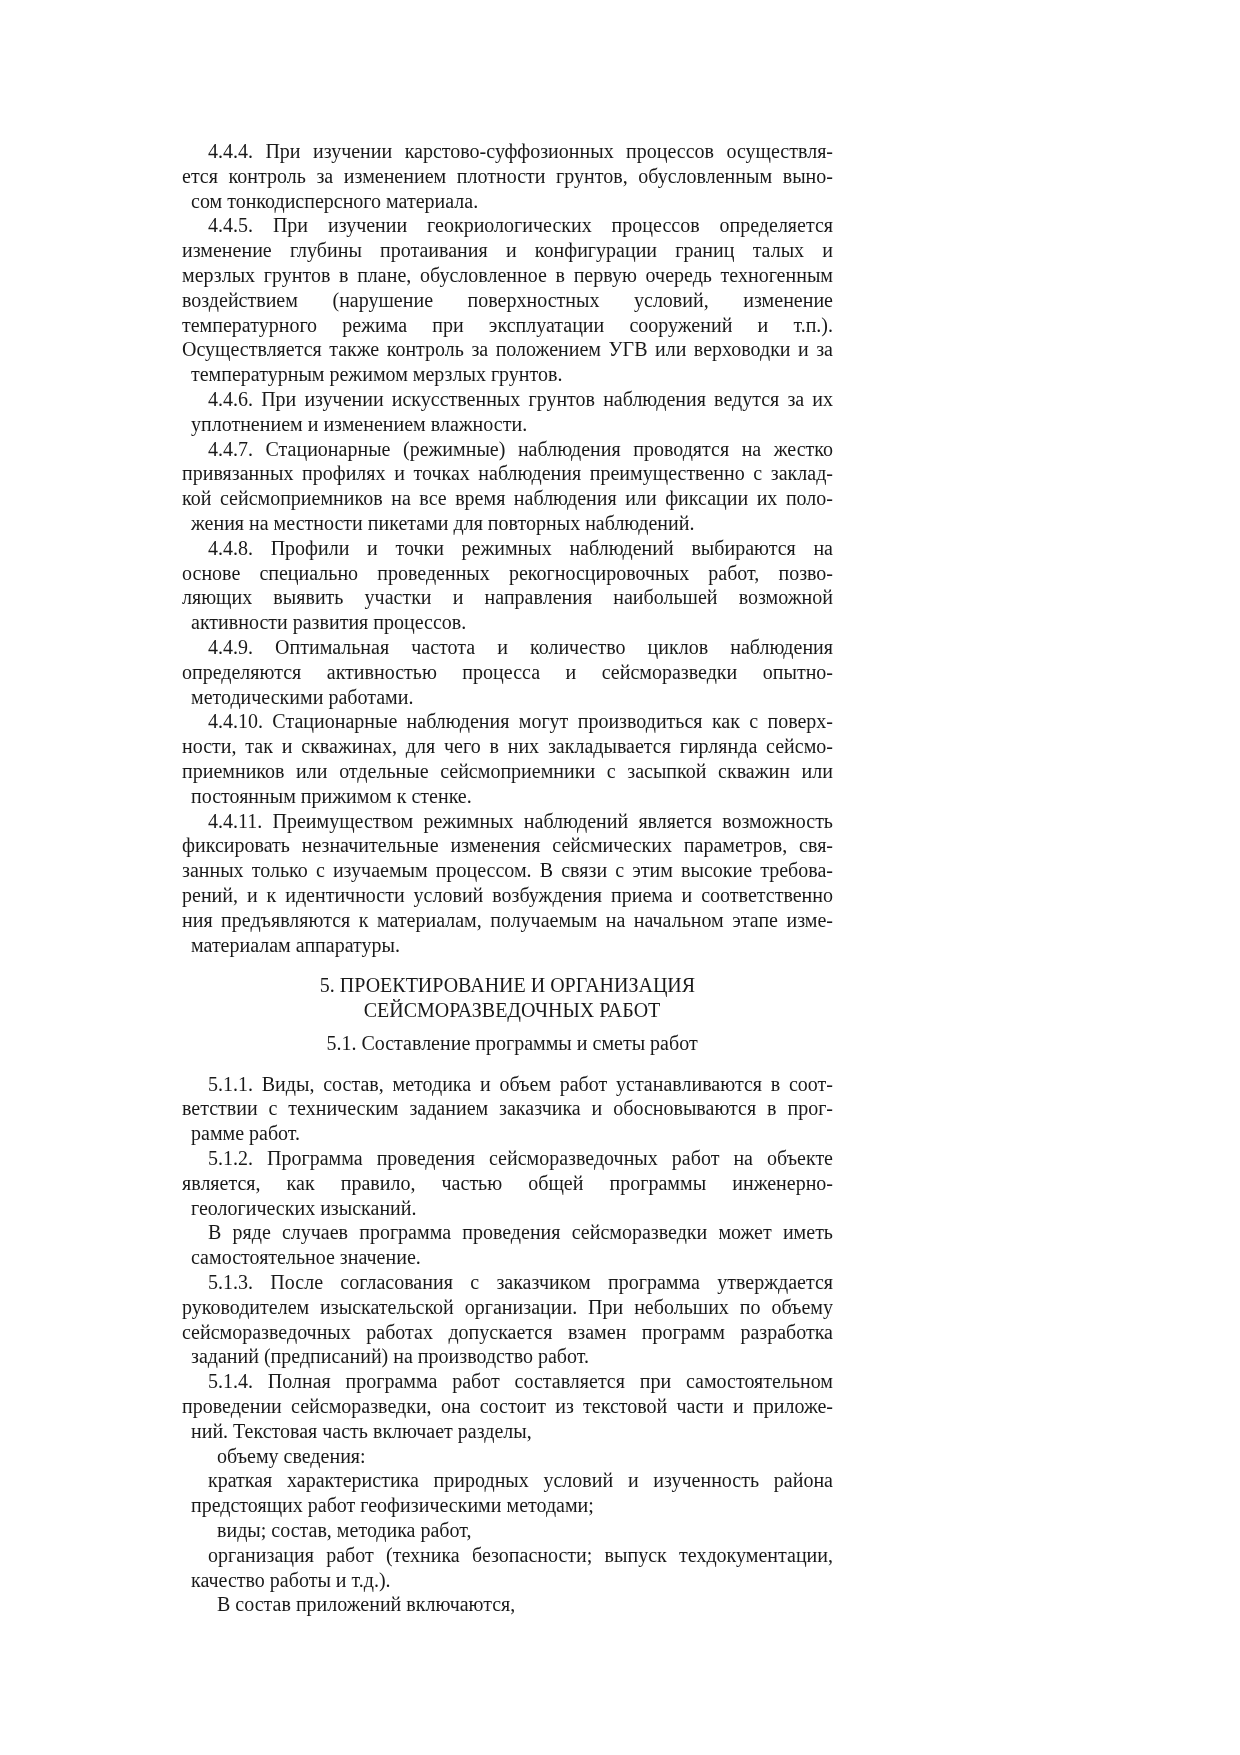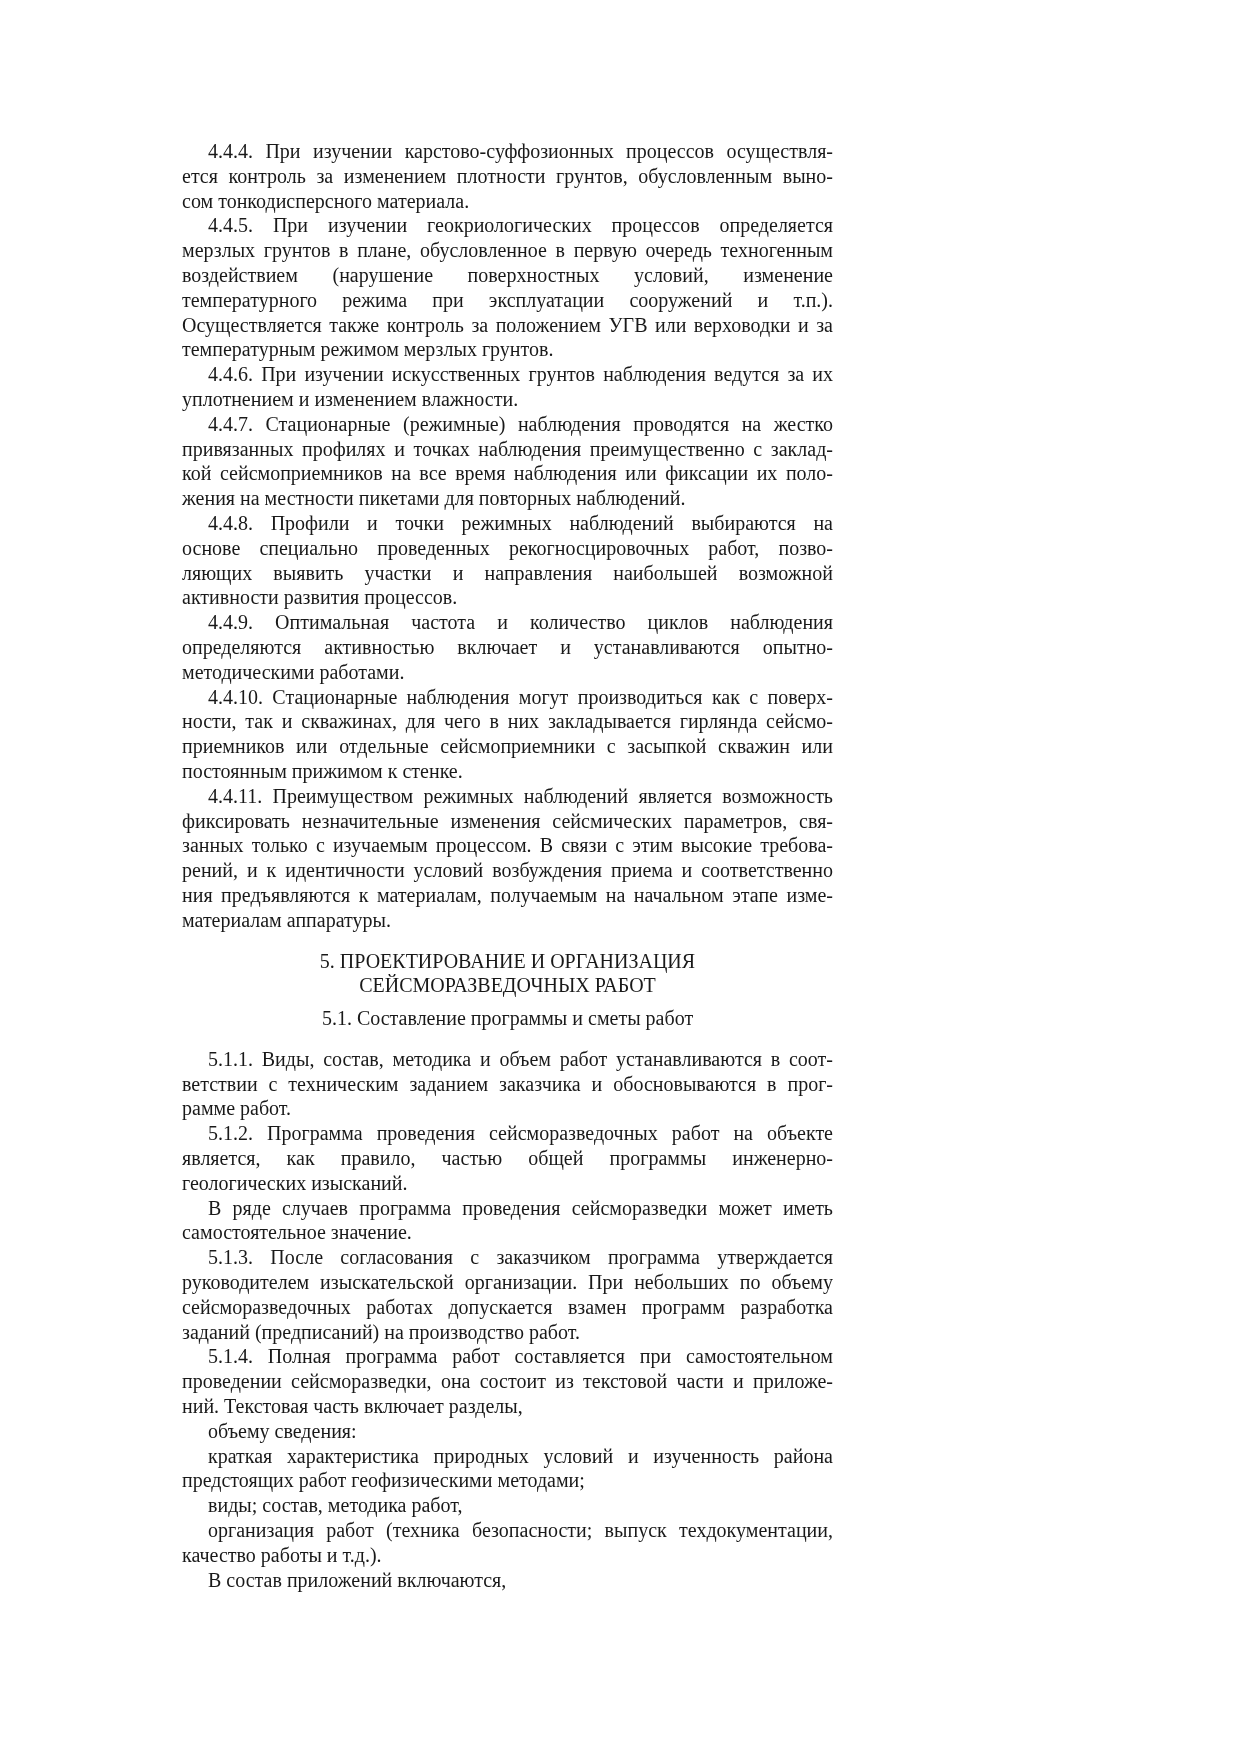--- a/index.html
+++ b/index.html
@@ -24,20 +24,21 @@
     font-size: 20px;
     line-height: 24.8px;
   }
   .para { margin: 0; }
   .line {
     text-align: justify;
     text-align-last: justify;
   }
   .line.last {
     text-align-last: auto;
+    margin-left: 9px;
   }
   .line.indent {
     text-indent: 26px;
   }
   .para.heading,
   .para.subheading {
     text-align: center;
   }
   .para.heading .line,
   .para.subheading .line {
@@ -52,20 +53,21 @@
 
 <div class="page" style="background: rgb(255, 255, 255); color: rgb(25, 25, 25);">
   <div class="text-column" id="text-column">
       <div class="para body">
         <div class="line indent">4.4.4. При изучении карстово-суффозионных процессов осуществля-</div>
         <div class="line">ется контроль за изменением плотности грунтов, обусловленным выно-</div>
         <div class="line last">сом тонкодисперсного материала.</div>
       </div>
       <div class="para body">
         <div class="line indent">4.4.5. При изучении геокриологических процессов определяется</div>
+        <div class="line">изменение глубины протаивания и конфигурации границ талых и</div>
         <div class="line">мерзлых грунтов в плане, обусловленное в первую очередь техногенным</div>
         <div class="line">воздействием (нарушение поверхностных условий, изменение</div>
         <div class="line">температурного режима при эксплуатации сооружений и т.п.).</div>
         <div class="line">Осуществляется также контроль за положением УГВ или верховодки и за</div>
         <div class="line last">температурным режимом мерзлых грунтов.</div>
       </div>
       <div class="para body">
         <div class="line indent">4.4.6. При изучении искусственных грунтов наблюдения ведутся за их</div>
         <div class="line last">уплотнением и изменением влажности.</div>
       </div>
@@ -76,21 +78,21 @@
         <div class="line last">жения на местности пикетами для повторных наблюдений.</div>
       </div>
       <div class="para body">
         <div class="line indent">4.4.8. Профили и точки режимных наблюдений выбираются на</div>
         <div class="line">основе специально проведенных рекогносцировочных работ, позво-</div>
         <div class="line">ляющих выявить участки и направления наибольшей возможной</div>
         <div class="line last">активности развития процессов.</div>
       </div>
       <div class="para body">
         <div class="line indent">4.4.9. Оптимальная частота и количество циклов наблюдения</div>
-        <div class="line">определяются активностью включает и устанавливаются опытно-</div>
+        <div class="line">определяются активностью процесса и сейсморазведки опытно-</div>
         <div class="line last">методическими работами.</div>
       </div>
       <div class="para body">
         <div class="line indent">4.4.10. Стационарные наблюдения могут производиться как с поверх-</div>
         <div class="line">ности, так и скважинах, для чего в них закладывается гирлянда  сейсмо-</div>
         <div class="line">приемников или отдельные сейсмоприемники с засыпкой скважин или</div>
         <div class="line last">постоянным прижимом к стенке.</div>
       </div>
       <div class="para body">
         <div class="line indent">4.4.11. Преимуществом режимных наблюдений является возможность</div>

